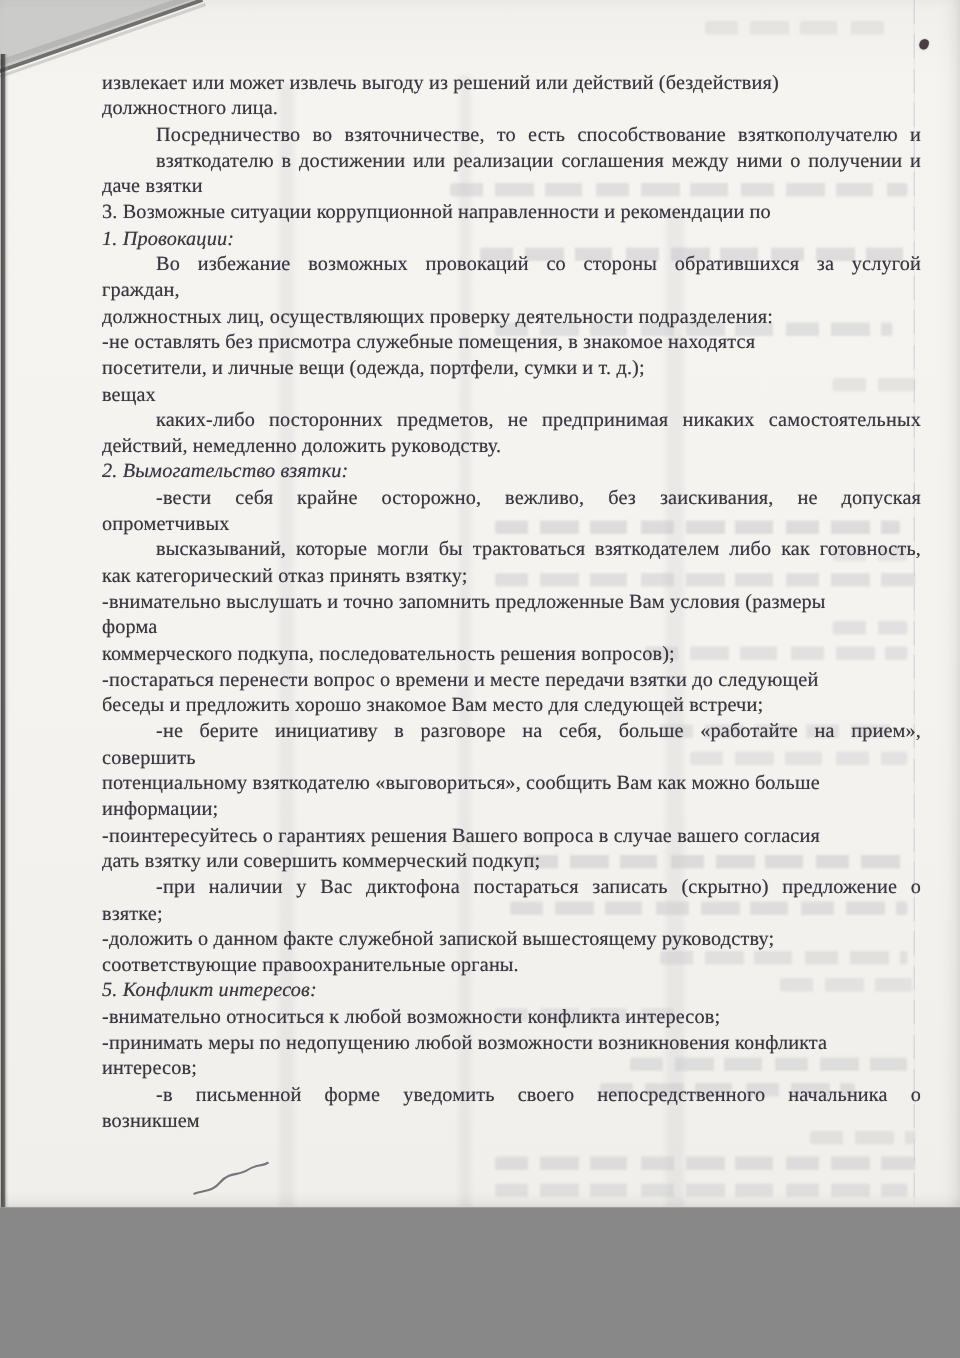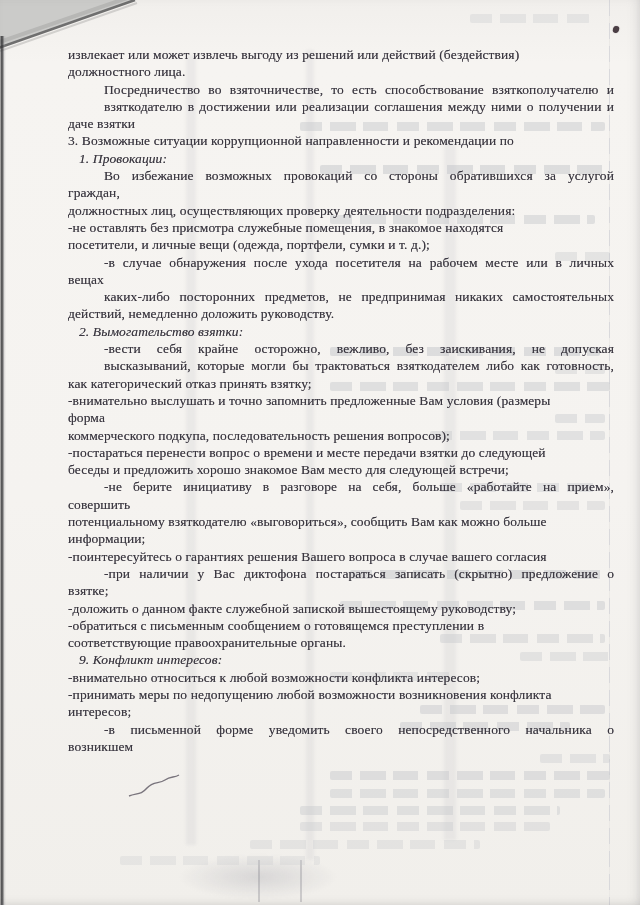--- a/index.html
+++ b/index.html
@@ -1,17 +1,17 @@
 <!DOCTYPE html>
 <html style="--paper: #f5f3f0; --ink: #3a3740; --bleed: #c5c7cb; --scanner-bed: #cbcbc9; --edge-shadow: #6f6f6f;"><head>
 <meta charset="utf-8">
 <style>
   html,body { margin:0; padding:0; background:#888; }
   .scan {
-    position:relative; width:640px; height:905px; overflow:hidden;
+    position:relative; width:640px; height:805px; overflow:hidden;
     background: linear-gradient(180deg, #f1efec 0%, #f6f4f1 7%, var(--paper, #f5f3f0) 55%, #f1efeb 100%);
     font-family: "Liberation Serif", "DejaVu Serif", serif;
   }
   .scan::after { 
     content:""; position:absolute; inset:0; pointer-events:none;
     box-shadow: inset -7px 0 14px -9px rgba(110,110,115,.38),
                 inset 0 -7px 12px -9px rgba(110,110,115,.30);
   }
   .corner { position:absolute; left:0; top:0; }
   .edge-left {
@@ -30,21 +30,21 @@
     box-shadow:0 0 1px rgba(75,62,68,.7); transform:rotate(15deg);
   }
   .text-block {
     position:absolute; left:68px; top:46px; width:546px;
     font-size:13.5px; line-height:17.3px; color: var(--ink, #3a3740);
     text-shadow: 0 0 .5px rgba(45,42,52,.55);
     letter-spacing:.1px;
   }
   .line { height:17.3px; overflow:hidden; text-align:left; }
   .line.justify { text-align:justify; text-align-last:justify;margin-left:36px; }
-  .line.italic { font-style:italic;margin-left:11px; }
+  .line.italic { font-style:italic; }
   .bleed-layer { position:absolute; inset:0; pointer-events:none; }
   .ghost {
     position:absolute; height:9px; border-radius:2px; filter:blur(.7px);
     background: repeating-linear-gradient(90deg,
       var(--bleed, #c5c7cb) 0 22px, transparent 22px 30px,
       var(--bleed, #c5c7cb) 30px 56px, transparent 56px 63px,
       var(--bleed, #c5c7cb) 63px 88px, transparent 88px 97px);
   }
   .streak { position:absolute; background:rgba(178,178,186,.16); filter:blur(1.6px); }
   .smudge {
@@ -114,44 +114,44 @@
       <div class="line justify">Посредничество во взяточничестве, то есть способствование взяткополучателю и</div>
       <div class="line justify">взяткодателю в достижении или реализации соглашения между ними о получении и</div>
       <div class="line">даче взятки</div>
       <div class="line">3. Возможные ситуации коррупционной направленности и рекомендации по</div>
       <div class="line italic">1. Провокации:</div>
       <div class="line justify">Во избежание возможных провокаций со стороны обратившихся за услугой</div>
       <div class="line">граждан,</div>
       <div class="line">должностных лиц, осуществляющих проверку деятельности подразделения:</div>
       <div class="line">-не оставлять без присмотра служебные помещения, в знакомое находятся</div>
       <div class="line">посетители, и личные вещи (одежда, портфели, сумки и т. д.);</div>
-      <div class="line justify">-в случае обнаружения после ухода посетителя на рабочем месте или в личных</div>
       <div class="line">вещах</div>
       <div class="line justify">каких-либо посторонних предметов, не предпринимая никаких самостоятельных</div>
       <div class="line">действий, немедленно доложить руководству.</div>
       <div class="line italic">2. Вымогательство взятки:</div>
       <div class="line justify">-вести себя крайне осторожно, вежливо, без заискивания, не допуская</div>
+      <div class="line">опрометчивых</div>
       <div class="line justify">высказываний, которые могли бы трактоваться взяткодателем либо как готовность,</div>
       <div class="line">как категорический отказ принять взятку;</div>
       <div class="line">-внимательно выслушать и точно запомнить предложенные Вам условия (размеры</div>
       <div class="line">форма</div>
       <div class="line">коммерческого подкупа, последовательность решения вопросов);</div>
       <div class="line">-постараться перенести вопрос о времени и месте передачи взятки до следующей</div>
       <div class="line">беседы и предложить хорошо знакомое Вам место для следующей встречи;</div>
       <div class="line justify">-не берите инициативу в разговоре на себя, больше «работайте на прием»,</div>
       <div class="line">совершить</div>
       <div class="line">потенциальному взяткодателю «выговориться», сообщить Вам как можно больше</div>
       <div class="line">информации;</div>
       <div class="line">-поинтересуйтесь о гарантиях решения Вашего вопроса в случае вашего согласия</div>
+      <div class="line">дать взятку или совершить коммерческий подкуп;</div>
       <div class="line justify">-при наличии у Вас диктофона постараться записать (скрытно) предложение о</div>
       <div class="line">взятке;</div>
       <div class="line">-доложить о данном факте служебной запиской вышестоящему руководству;</div>
-      <div class="line">-обратиться с письменным сообщением о готовящемся преступлении в</div>
       <div class="line">соответствующие правоохранительные органы.</div>
-      <div class="line italic">9. Конфликт интересов:</div>
+      <div class="line italic">5. Конфликт интересов:</div>
       <div class="line">-внимательно относиться к любой возможности конфликта интересов;</div>
       <div class="line">-принимать меры по недопущению любой возможности возникновения конфликта</div>
       <div class="line">интересов;</div>
       <div class="line justify">-в письменной форме уведомить своего непосредственного начальника о</div>
       <div class="line">возникшем</div>
     </div>
 
   <svg class="pen-mark" width="56" height="28" viewBox="0 0 56 28">
     <path d="M3 24 C 11 21, 15 23, 21 16 S 33 12, 39 8 S 48 6, 53 3" stroke="#5a5560" stroke-width="1.4" fill="none" opacity=".8"></path>
   </svg>

